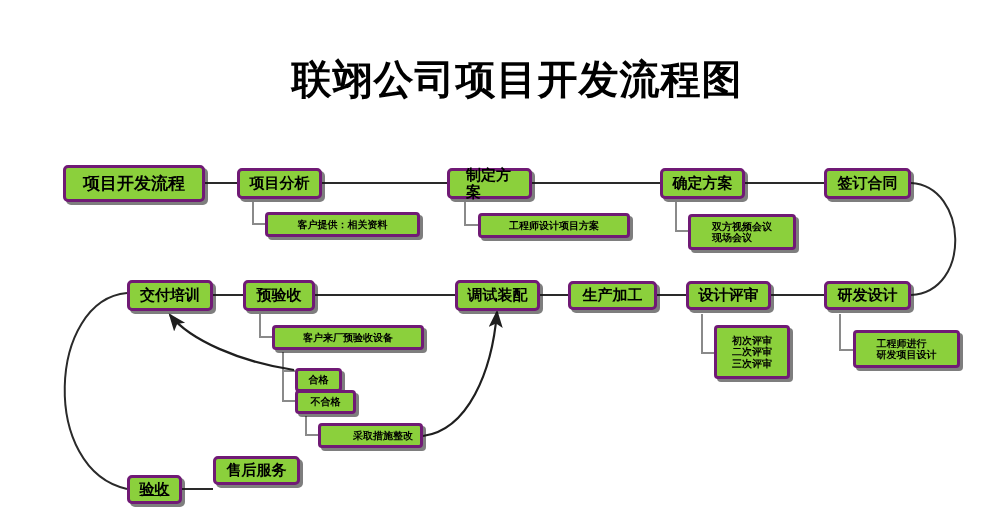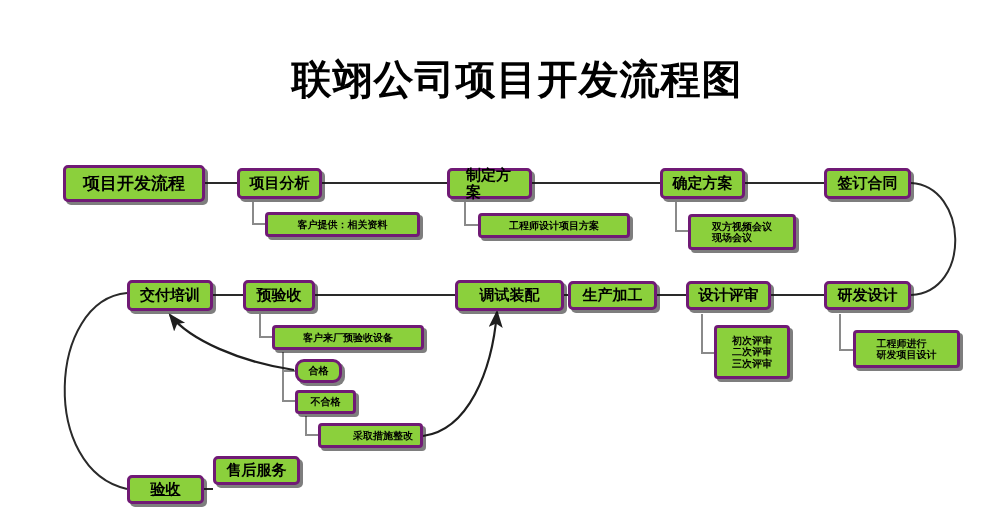--- a/index.html
+++ b/index.html
@@ -121,38 +121,38 @@
 现场会议</div>
 
   <div class="node lvl2" style="left:824px; top:168px; width:87px;  height:31px;">签订合同</div>
 
   <div class="node lvl2" style="left:127px; top:280px; width:86px;  height:31px;">交付培训</div>
 
   <div class="node lvl2" style="left:243px; top:280px; width:72px;  height:31px;">预验收</div>
 
   <div class="node note" style="left:272px; top:325px; width:152px; height:25px;">客户来厂预验收设备</div>
 
-  <div class="node note" style="left:295px; top:359px; width:47px;  height:24px;border-radius:9px;">合格</div>
+  <div class="node note" style="left:295px; top:368px; width:47px;  height:24px;">合格</div>
 
   <div class="node note" style="left:295px; top:390px; width:61px;  height:24px;">不合格</div>
 
   <div class="node note" style="left:318px; top:423px; width:105px; height:25px;padding-left:32px;">采取措施整改</div>
 
-  <div class="node lvl2" style="left:455px; top:280px; width:109px;  height:31px;">调试装配</div>
+  <div class="node lvl2" style="left:455px; top:280px; width:85px;  height:31px;">调试装配</div>
 
   <div class="node lvl2" style="left:568px; top:281px; width:89px;  height:29px;">生产加工</div>
 
   <div class="node lvl2" style="left:686px; top:281px; width:85px;  height:29px;">设计评审</div>
 
   <div class="node note multi" style="left:714px; top:325px; width:76px;  height:54px;">初次评审
 二次评审
 三次评审</div>
 
   <div class="node lvl2" style="left:824px; top:281px; width:87px;  height:29px;">研发设计</div>
 
   <div class="node note multi" style="left:853px; top:330px; width:107px; height:38px;">工程师进行
 研发项目设计</div>
 
-  <div class="node lvl2" style="left:127px; top:475px; width:77px;  height:29px;text-decoration:underline;">验收</div>
+  <div class="node lvl2" style="left:127px; top:475px; width:55px;  height:29px;text-decoration:underline;">验收</div>
 
   <div class="node lvl2" style="left:213px; top:456px; width:87px;  height:29px;">售后服务</div>
 
 </div>
 
 </body></html>

